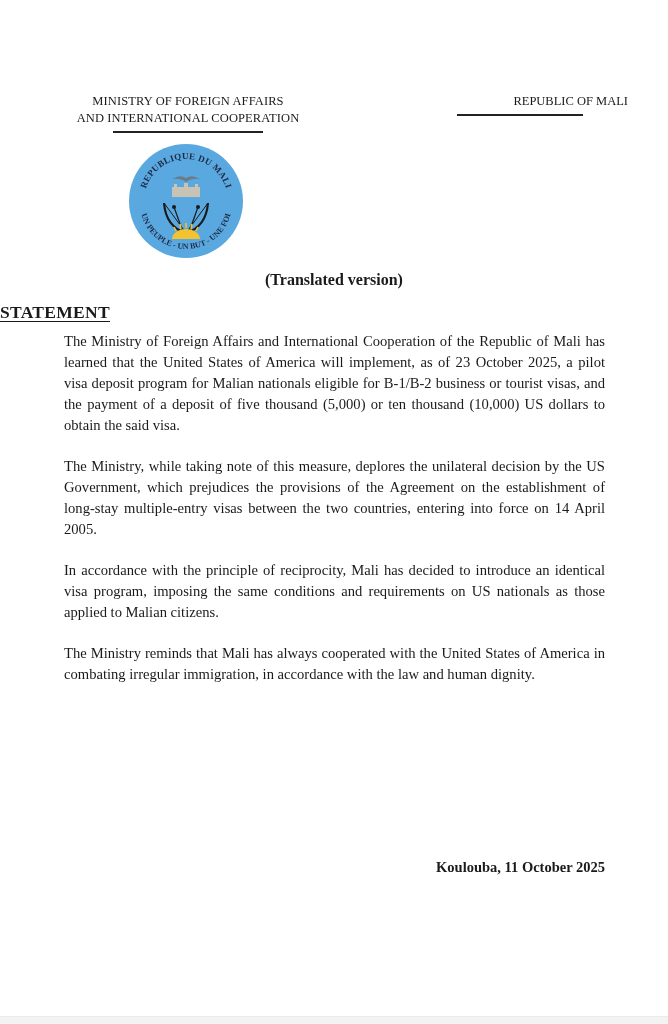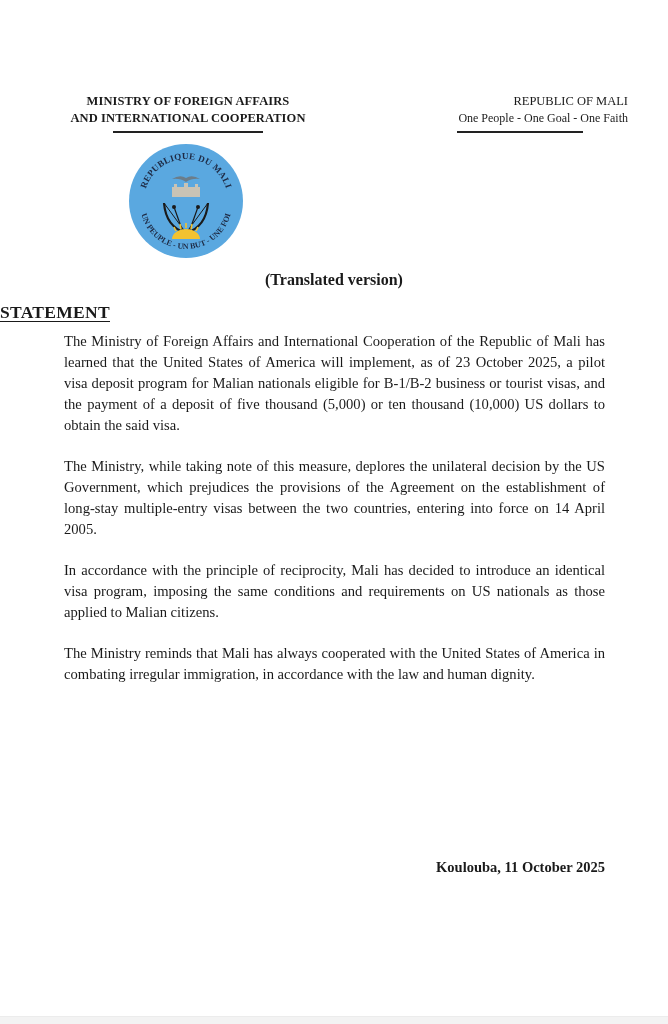--- a/index.html
+++ b/index.html
@@ -2,21 +2,21 @@
 <html><head>
 <meta charset="utf-8">
 <style>
   html, body { margin: 0; padding: 0; }
   body {
     width: 668px; height: 1024px; background: #ffffff; position: relative; overflow: hidden;
     font-family: "Liberation Serif", "DejaVu Serif", serif; color: #1a1a1a;
   }
   .hdr-left {
     position: absolute; left: 48px; top: 93px; width: 280px; text-align: center;
-    font-weight: bold; font-size: 12.5px; line-height: 17px; letter-spacing: 0.1px;
+    font-weight: normal; font-size: 12.5px; line-height: 17px; letter-spacing: 0.1px;
   }
   .hdr-left .rule { width: 150px; height: 2px; background: #222; margin: 4px auto 0; }
   .hdr-right {
     position: absolute; left: 412px; top: 93px; width: 216px; text-align: right;
     font-weight: normal; font-size: 12.5px; line-height: 17px;
   }
   .hdr-right .sub { font-size: 12px; }
   .hdr-right .rule { width: 126px; height: 2px; background: #222; margin: 4px auto 0; }
 
   .seal { position: absolute; left: 128px; top: 143px; width: 116px; height: 116px; }
@@ -47,21 +47,20 @@
 <body>
 
 <div class="hdr-left">
   <div>MINISTRY OF FOREIGN AFFAIRS</div>
   <div>AND INTERNATIONAL COOPERATION</div>
   <div class="rule"></div>
 </div>
 
 <div class="hdr-right">
   <div>REPUBLIC OF MALI</div>
-  <div class="sub">One People - One Goal - One Faith</div>
   <div class="rule"></div>
 </div>
 
 <div class="seal">
   <svg width="116" height="116" viewBox="0 0 116 116">
     <defs>
       <path id="arcTop" d="M 16 58 A 42 42 0 0 1 100 58"></path>
       <path id="arcBot" d="M 12 60 A 46 46 0 0 0 104 60"></path>
     </defs>
     <circle cx="58" cy="58" r="57" fill="#5aa8e0"></circle>

